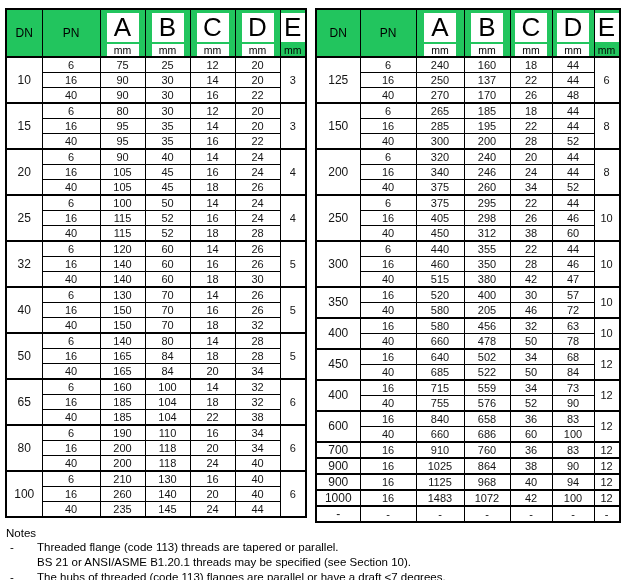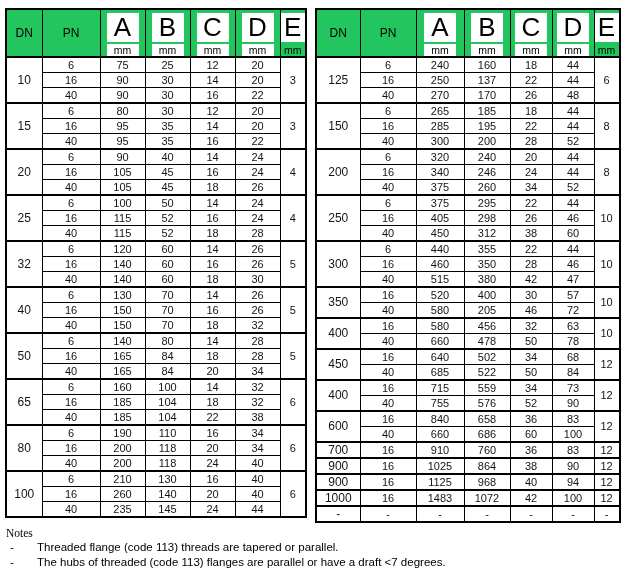--- a/index.html
+++ b/index.html
@@ -48,21 +48,21 @@
   }
   .lbox-e { width:24px; }
   .mmbox {
     background:#ffffff;
     width:32px; height:12px;
     margin:0 auto;
     font-size:10.5px; line-height:12px;
   }
   .mm-plain { font-size:10.5px; line-height:12px; }
   .notes { padding:3px 6px 0 6px; font-size:11.5px; }
-  .notes-title { line-height:14px;font-family:Liberation Serif, serif; }
+  .notes-title { line-height:14px; }
   .note-line { display:flex; line-height:15px; }
   .note-dash { width:31px; padding-left:4px; box-sizing:border-box; flex:none; }
   .note-text { flex:1; }
 </style>
 </head>
 <body>
 
 <div class="page">
   <div class="tables">
     <table class="dim-table" id="left-table">
@@ -611,18 +611,22 @@
       </table>
   </div>
   <div class="notes">
     <div class="notes-title">Notes</div>
     <div id="notes-list">
         <div class="note-line">
           <span class="note-dash">-</span>
           <span class="note-text">Threaded flange (code 113) threads are tapered or parallel.</span>
         </div>
         <div class="note-line">
+          <span class="note-dash"></span>
+          <span class="note-text">BS 21 or ANSI/ASME B1.20.1 threads may be specified (see Section 10).</span>
+        </div>
+        <div class="note-line">
           <span class="note-dash">-</span>
           <span class="note-text">The hubs of threaded (code 113) flanges are parallel or have a draft &lt;7 degrees.</span>
         </div>
       </div>
   </div>
 </div>
 
 </body></html>

